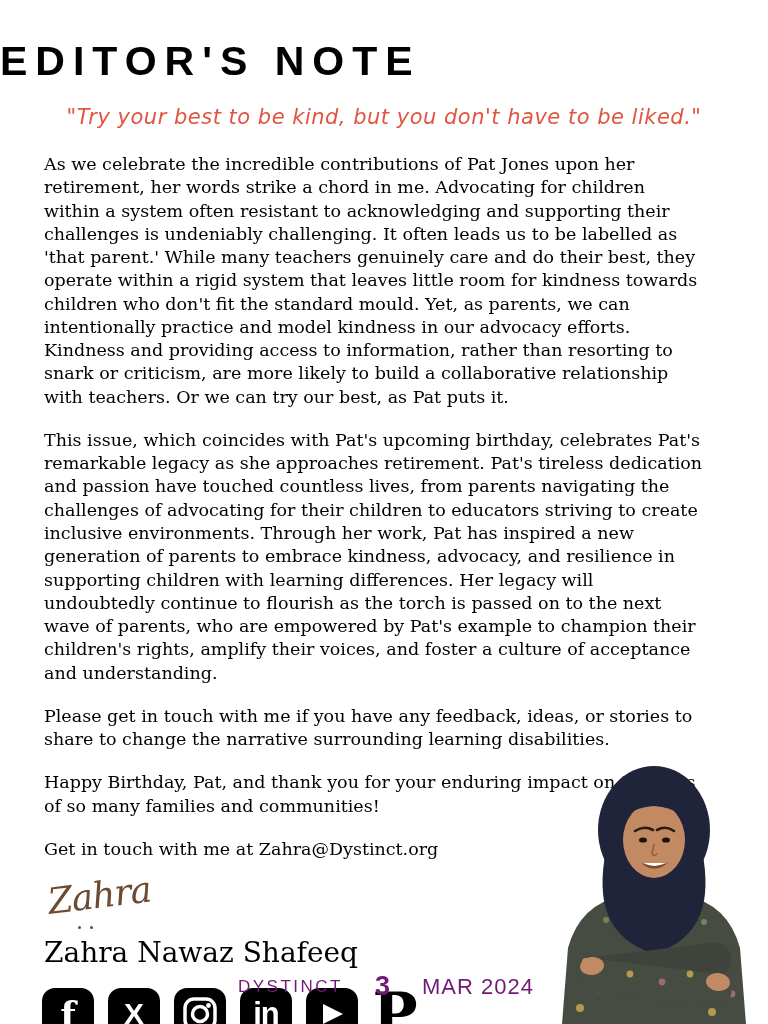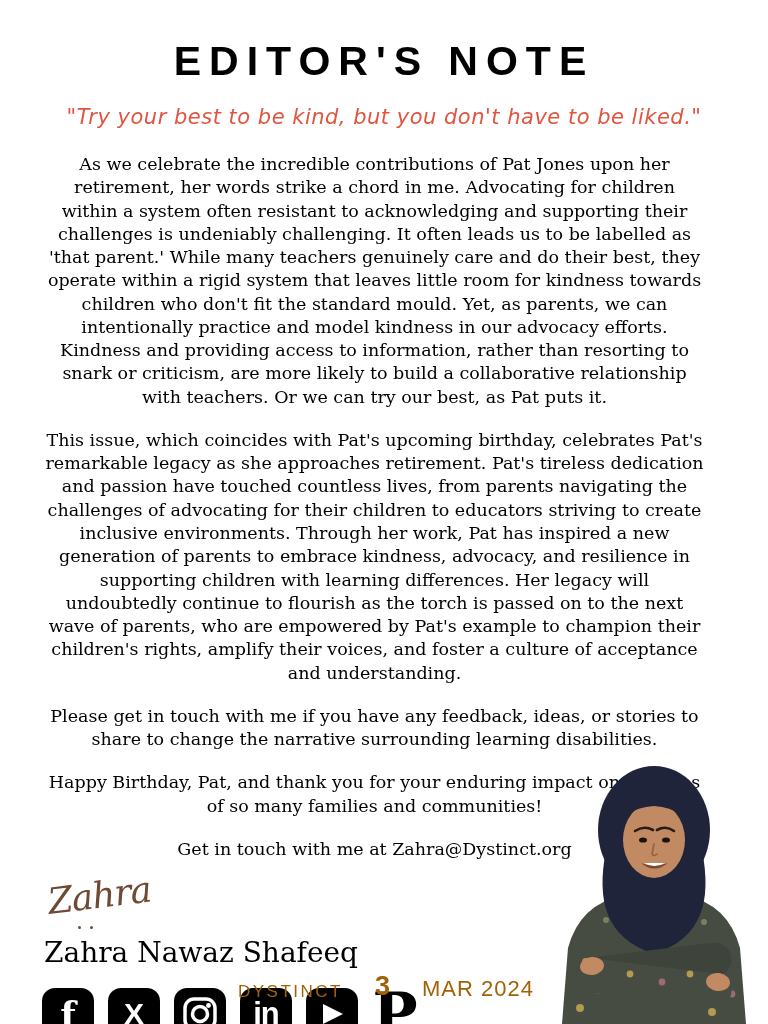--- a/index.html
+++ b/index.html
@@ -7,41 +7,40 @@
     position:relative;
     width:768px; height:1024px;
     margin:0 auto;
     background:#ffffff;
     overflow:hidden;
     font-family:"DejaVu Serif", serif;
     color:#000;
   }
   .title {
     margin:38px 0 0 0;
-    text-align:center;
+    text-align:left;
     font-family:"Liberation Sans", sans-serif;
     font-weight:800;
     font-size:41px;
     letter-spacing:8px;
     color:#000;
   }
   .quote {
     margin:20px 20px 0 20px;
     text-align:center;
     font-family:"DejaVu Sans", cursive;
     font-style:italic;
     font-size:21px;
     letter-spacing:0.5px;
     color:#e15540;
   }
   .body-text {
     margin:24px 63px 0 44px;
     font-size:17.5px;
     line-height:1.33;
-    text-align:center;
   }
   .body-text p { margin:0 0 20px 0; }
   .contact-line { margin:0 0 4px 0; }
 
   .signature-block { margin:2px 0 0 44px; }
   .signature {
     font-family:"DejaVu Serif", serif;
     font-style:italic;
     font-size:36px;
     letter-spacing:-1px;
@@ -86,23 +85,23 @@
     display:flex; align-items:center; justify-content:center;
     width:46px; height:56px;
     text-decoration:none;
     color:#000;
   }
   .glyph-p { font-size:60px; font-family:"DejaVu Serif", serif; color:#000; }
 
   .footer {
     position:absolute;
     bottom:22px; left:238px;
-    display:flex; align-items:flex-end; gap:32px;
+    display:flex; align-items:center; gap:32px;
     font-family:"Liberation Sans", sans-serif;
-    color:#a16207;
+    color:#701a75;
   }
   .footer-magazine { font-size:17px; letter-spacing:2.5px; }
   .footer-issue { font-size:27px; font-weight:800; }
   .footer-date { font-size:22px; letter-spacing:1px; }
 
   .photo {
     position:absolute;
     right:0; bottom:0;
     width:228px; height:272px;
   }

